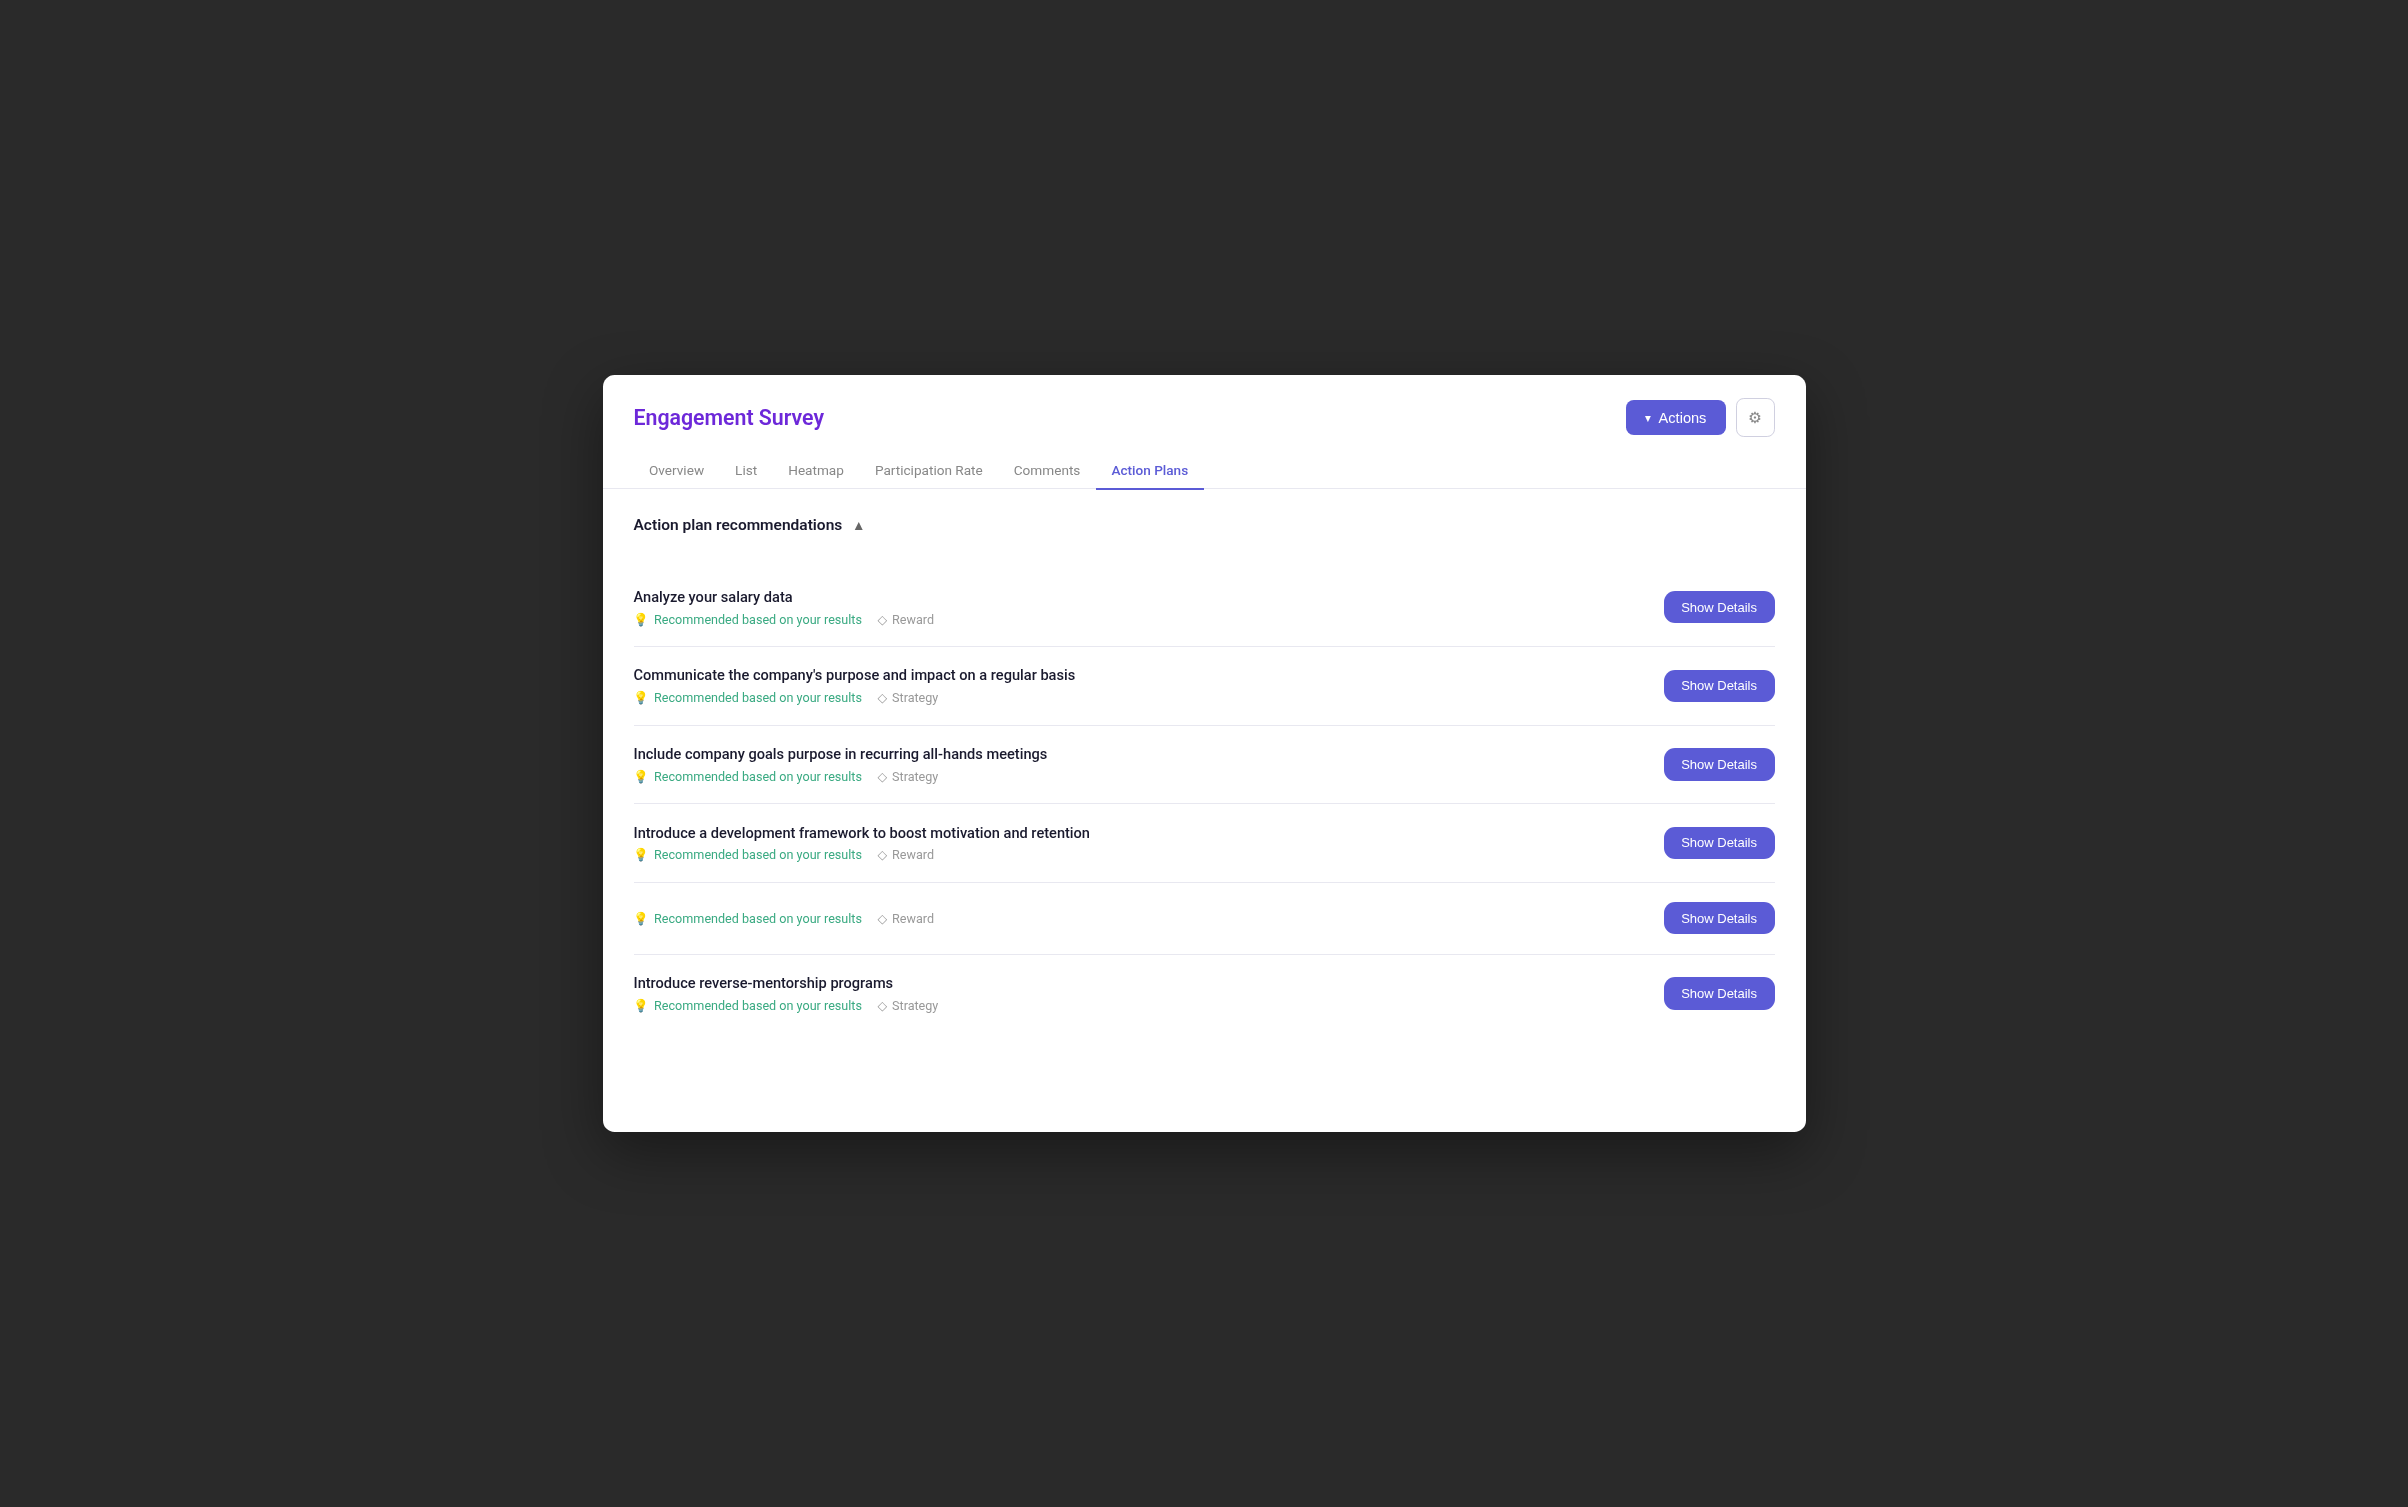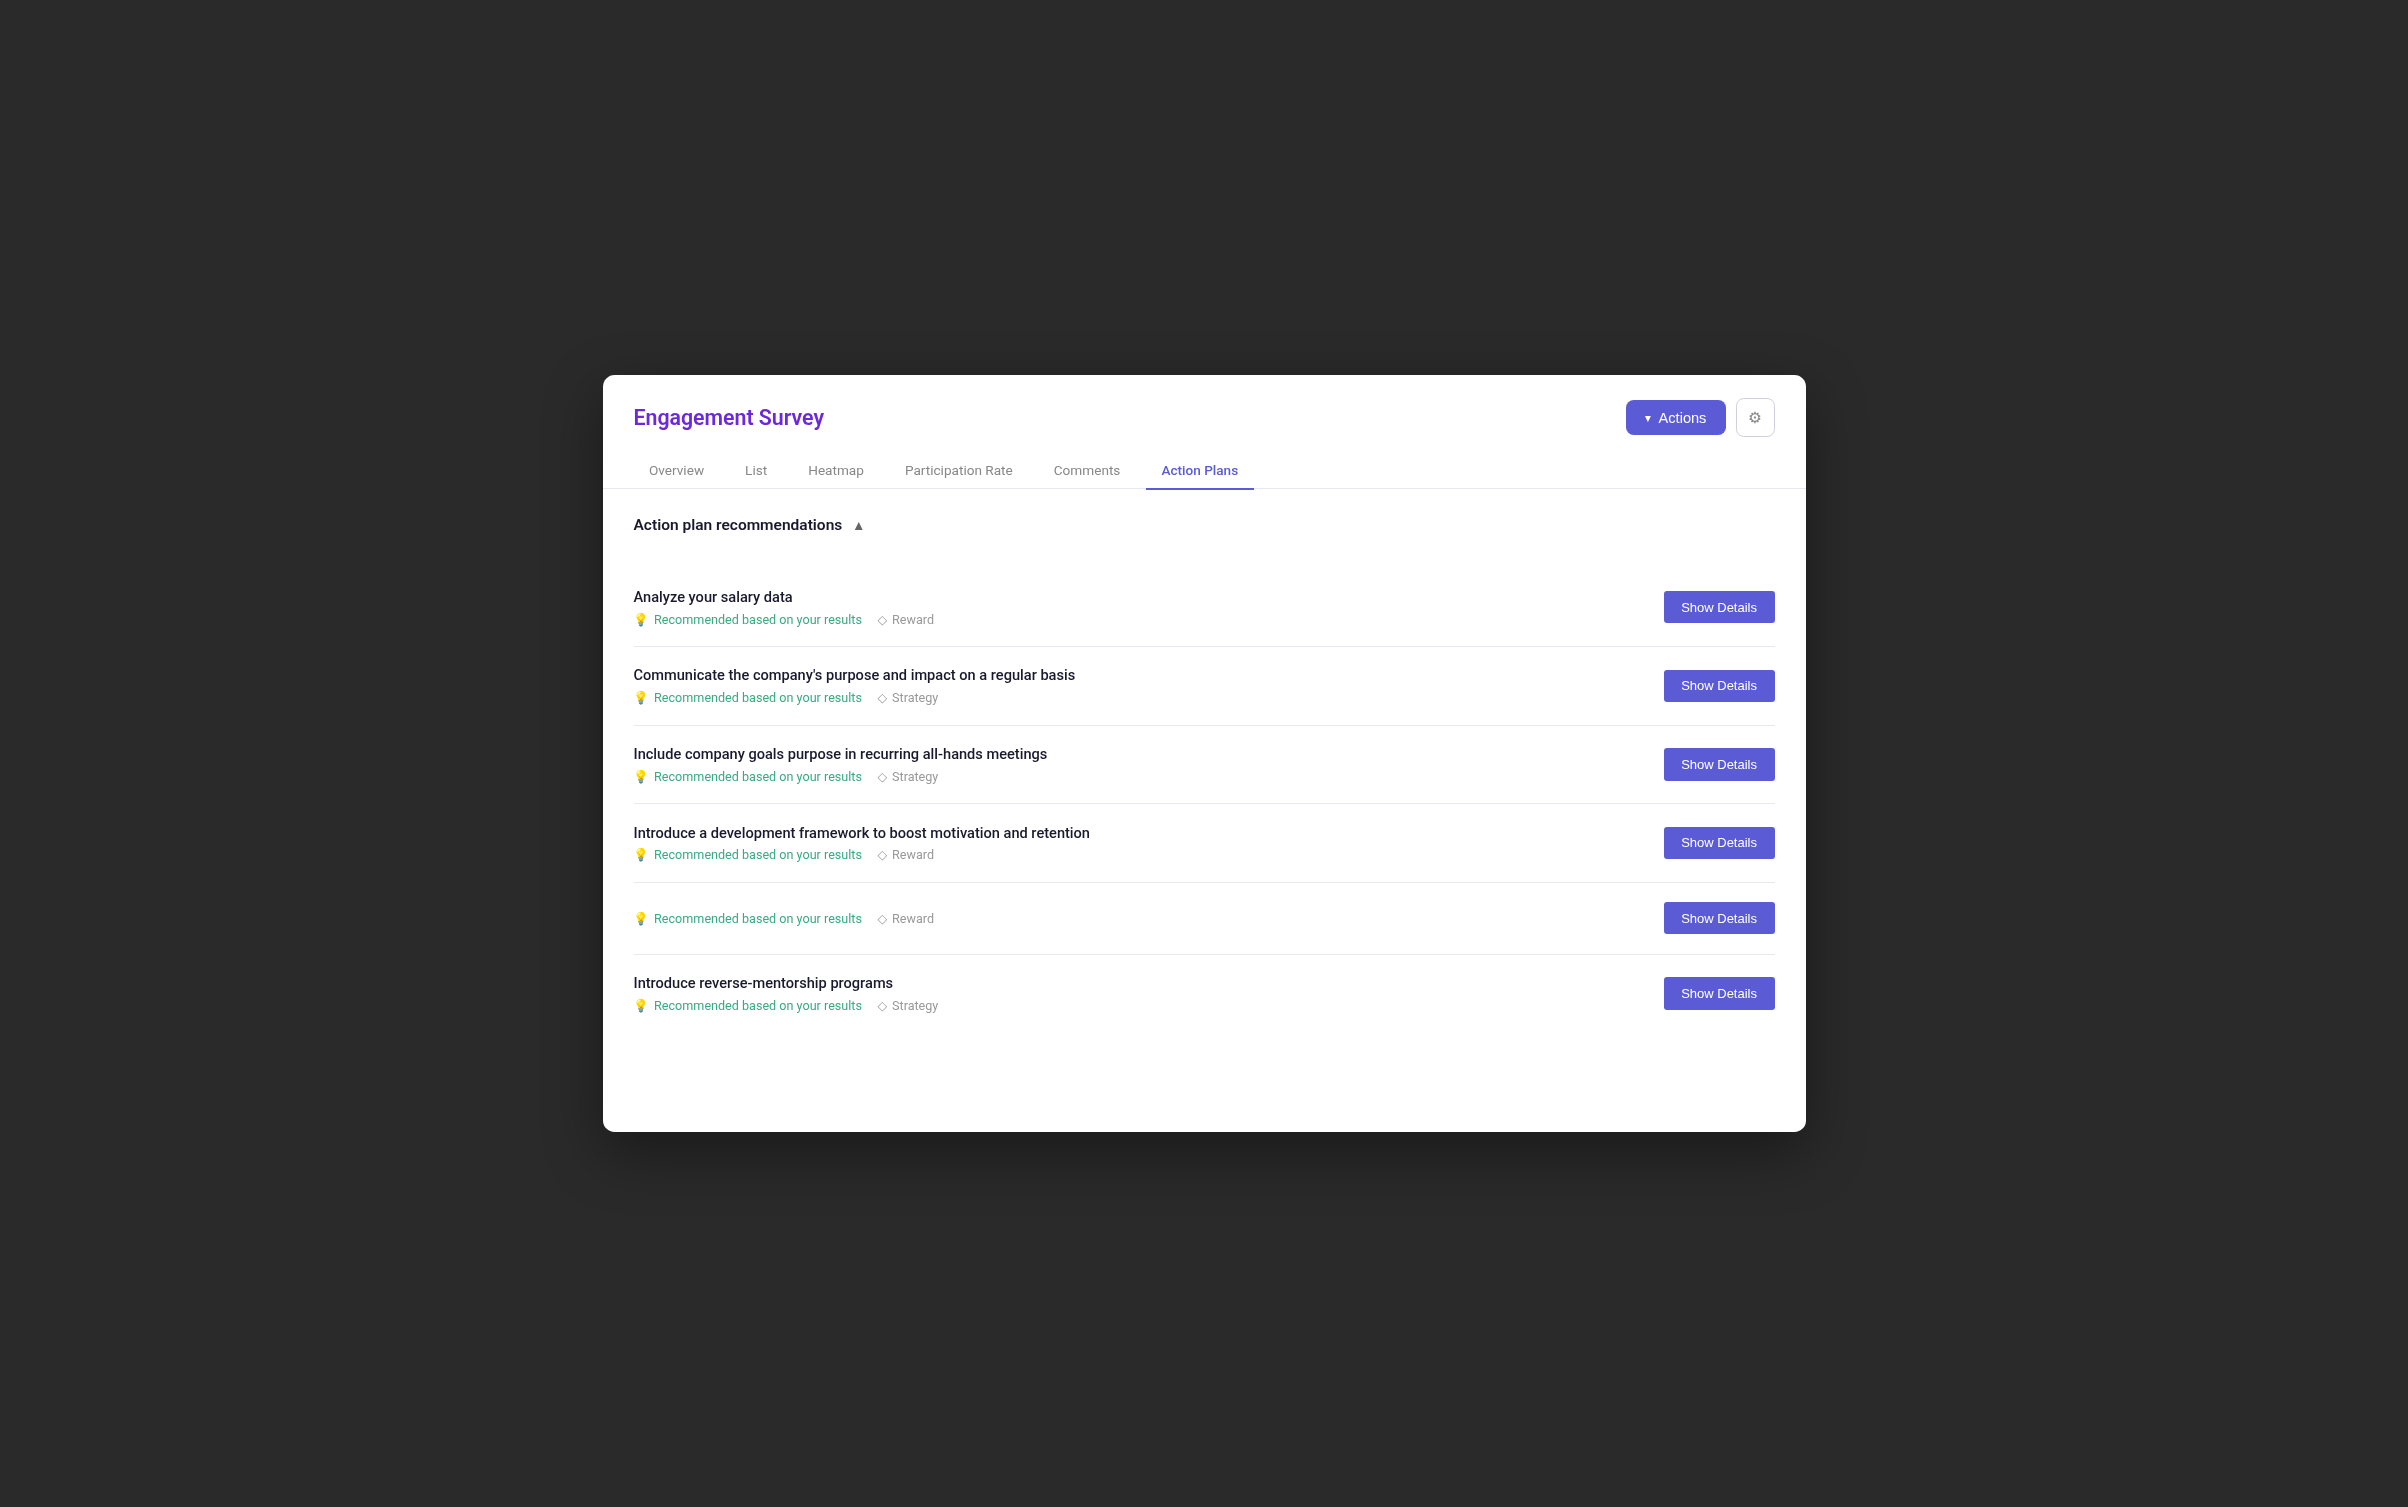--- a/index.html
+++ b/index.html
@@ -60,21 +60,21 @@
       display: flex;
       align-items: center;
       justify-content: center;
       cursor: pointer;
       color: #888;
       font-size: 15.5px;
     }
     .nav-tabs {
       display: flex;
       align-items: center;
-      gap: 10px;
+      gap: 0;
       padding: 0 31px;
       margin-top: 15.5px;
       border-bottom: 1.5px solid #e8e8f0;
     }
     .nav-tab {
       padding: 9.7px 15.5px;
       font-size: 13.6px;
       color: #888;
       cursor: pointer;
       border-bottom: 2.4px solid transparent;
@@ -140,21 +140,21 @@
       display: flex;
       align-items: center;
       gap: 4.9px;
       font-size: 12.6px;
       color: #999;
     }
     .show-details-btn {
       background: #5b5bd6;
       color: #fff;
       border: none;
-      border-radius: 3px;
+      border-radius: 11px;
       padding: 8.7px 17.5px;
       font-size: 13px;
       font-weight: 500;
       cursor: pointer;
       white-space: nowrap;
       flex-shrink: 0;
       margin-left: 21px;
     }
   </style>
 </head>

